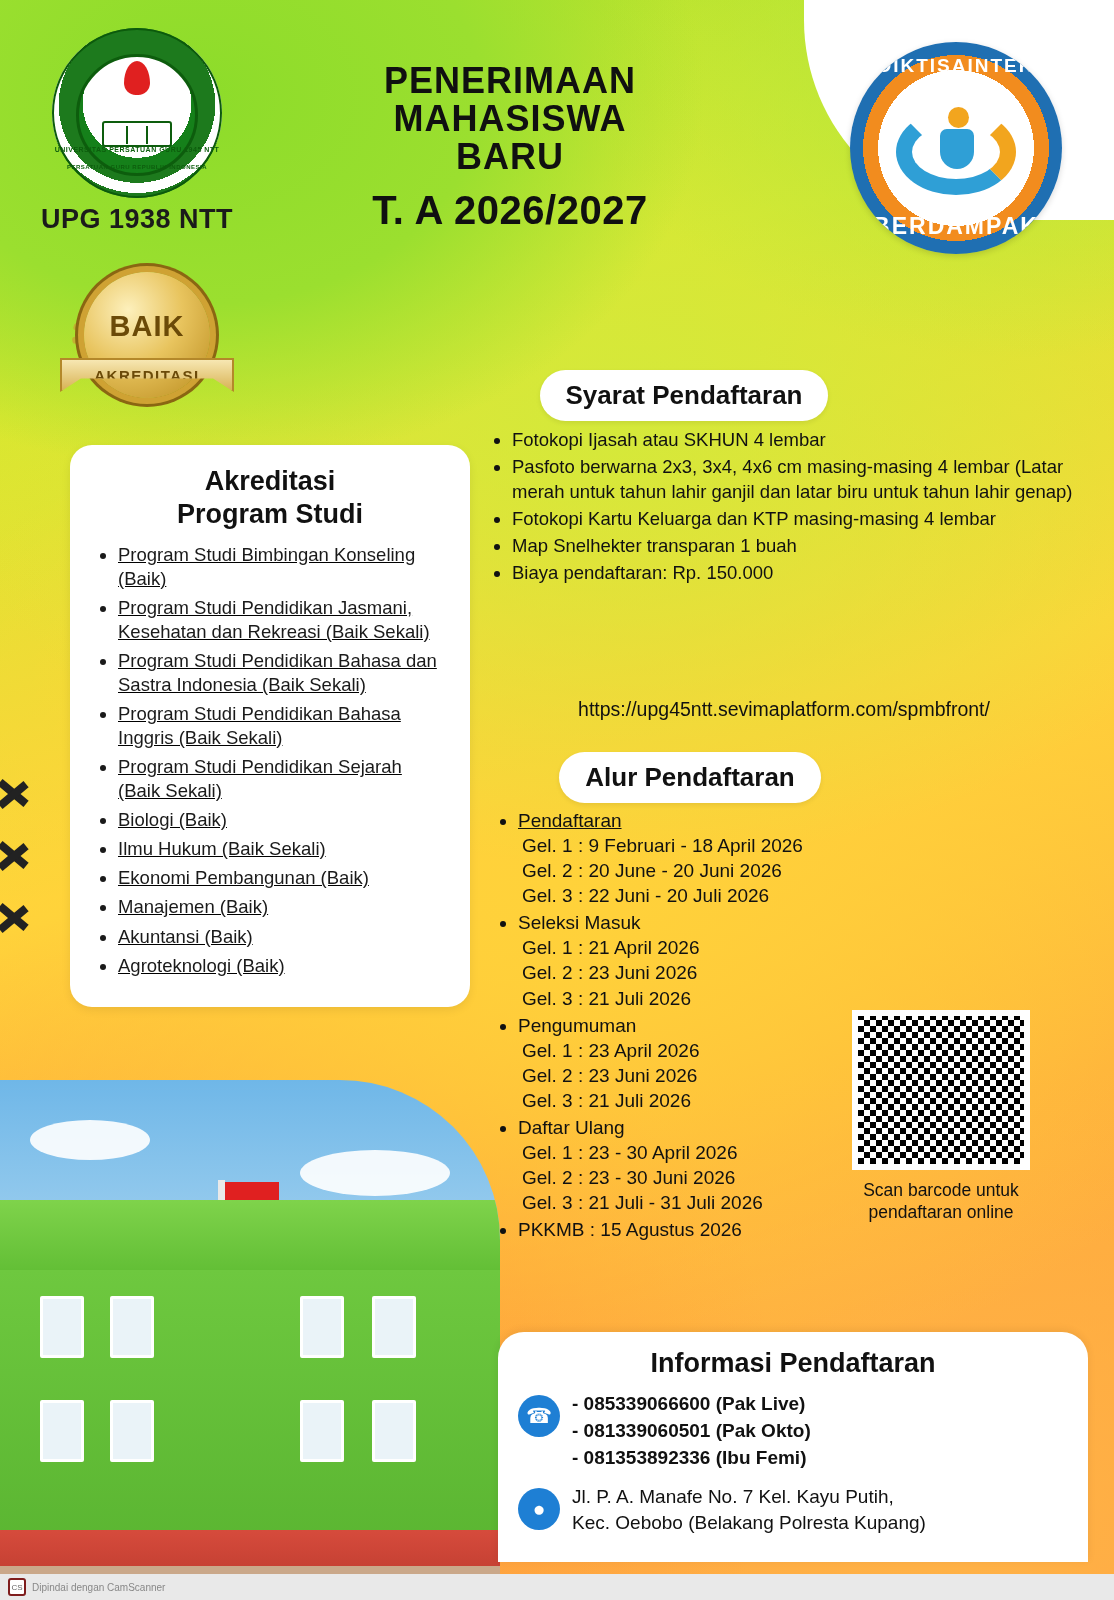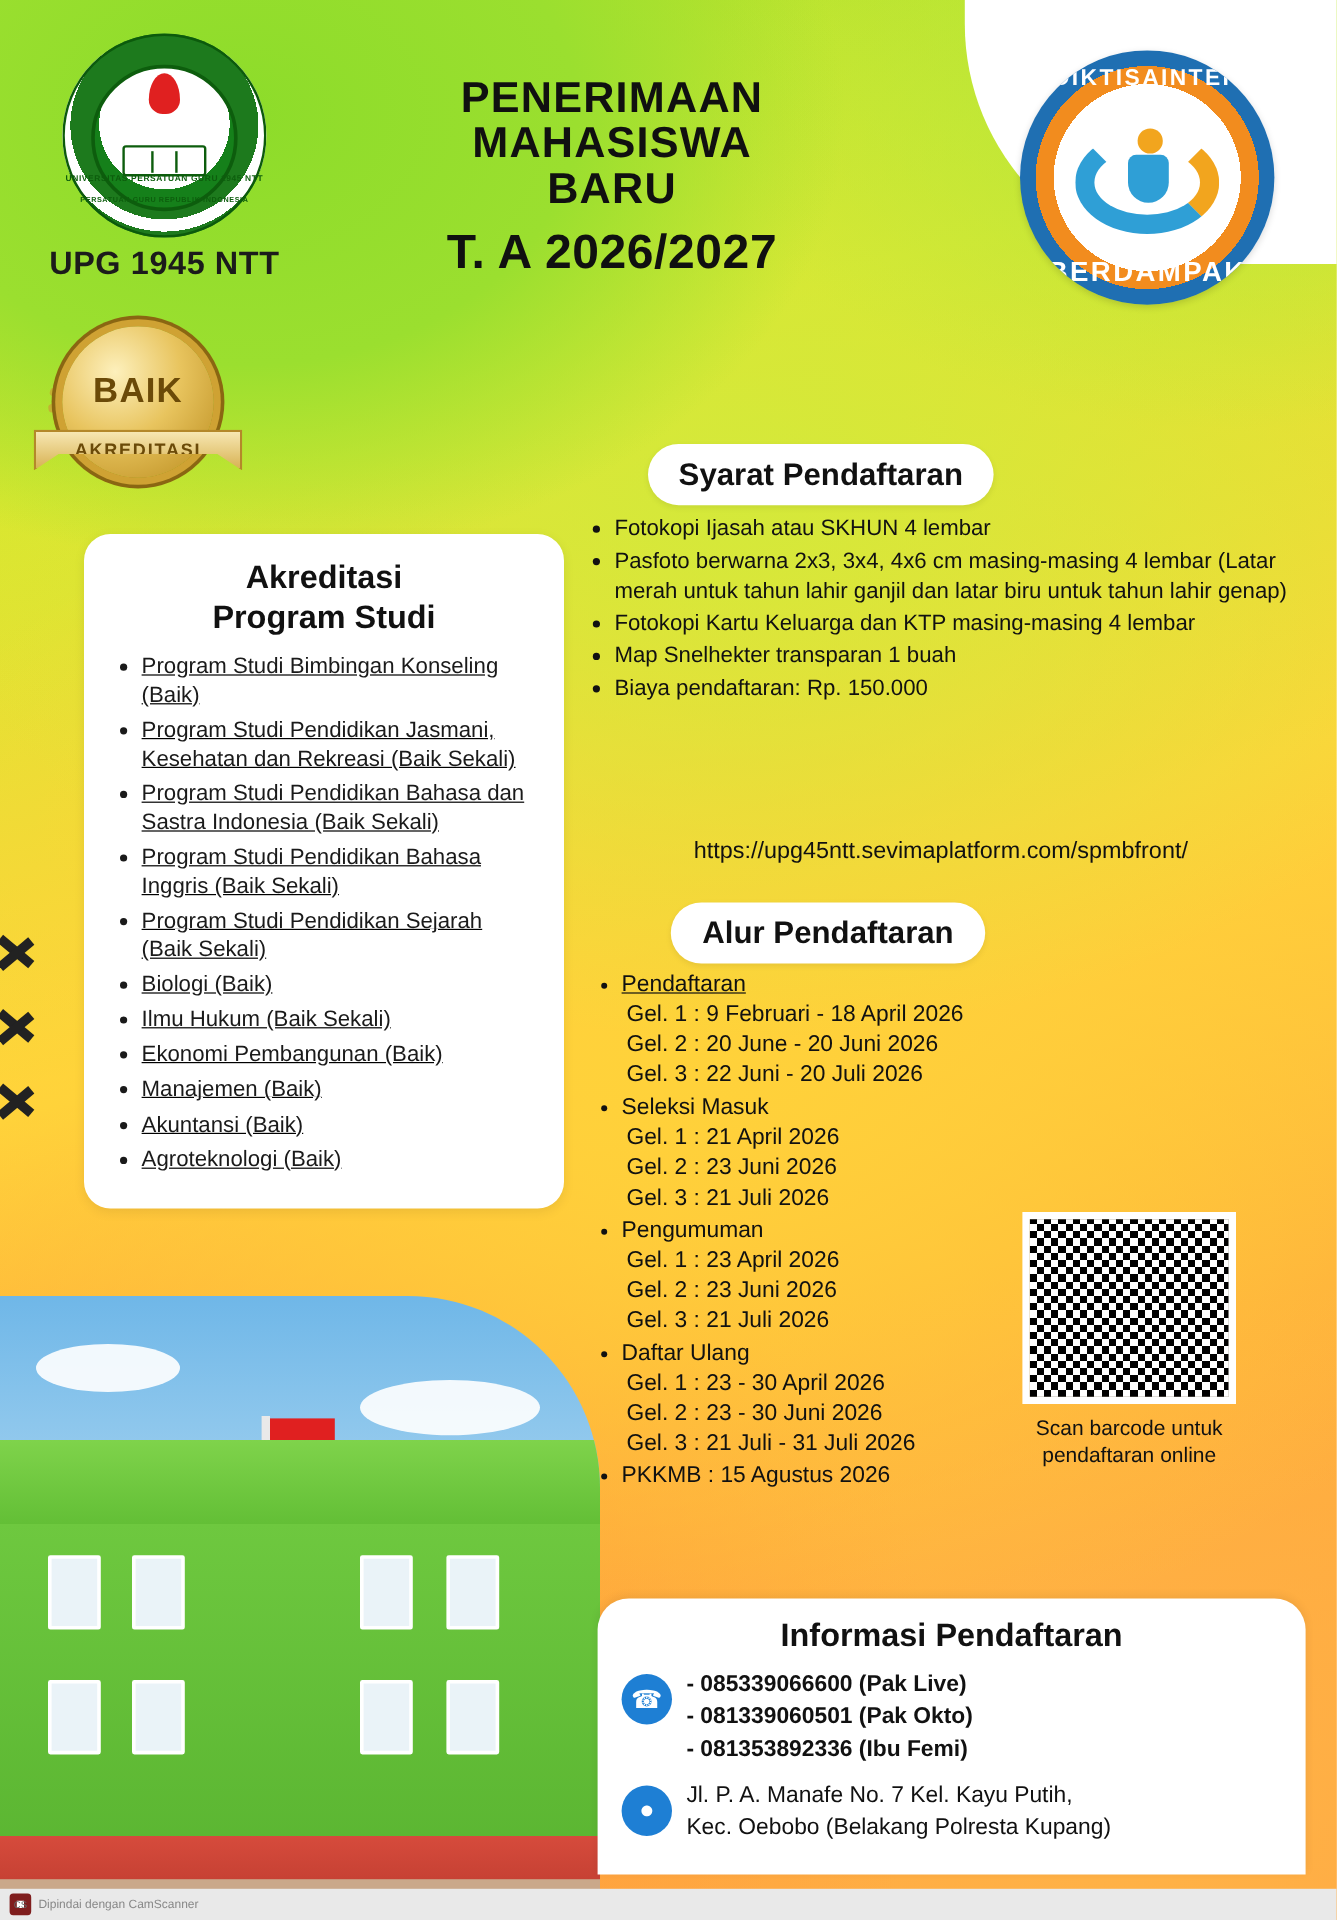--- a/index.html
+++ b/index.html
@@ -65,21 +65,21 @@
   .seal-text-top, .seal-text-bot {
     position: absolute; left: 0; right: 0; text-align: center;
     font-size: 7px; font-weight: bold; color: #0d5d0d; letter-spacing: .5px;
   }
   .seal-text-top { top: 118px; }
   .seal-text-bot { top: 136px; font-size: 6px; }
   .upg-name {
     font-size: 27px; font-weight: 900; color: #1b1b1b; letter-spacing: .5px; margin-top: 6px;
   }
   .akred-badge {
-    position: absolute; left: 20px; top: 272px; width: 190px; height: 130px; text-align: center;
+    position: absolute; left: 52px; top: 272px; width: 190px; height: 130px; text-align: center;
   }
   .akred-circle {
     position: absolute; left: 32px; top: 0; width: 126px; height: 126px; border-radius: 50%;
     background: radial-gradient(circle at 35% 30%, #fdf0bc 0%, #e8c45e 45%, #b98a1c 100%);
     box-shadow: 0 0 0 6px #cfa233, 0 0 0 9px #8a6612;
   }
   .akred-circle span {
     position: absolute; left: 0; right: 0; top: 38px;
     font-size: 29px; font-weight: 900; color: #6b4a08; letter-spacing: 1px;
   }
@@ -240,21 +240,21 @@
   .flag {
     position: absolute; left: 225px; bottom: 372px; width: 54px; height: 46px;
     background: linear-gradient(#e02020 0 50%, #ffffff 50% 100%);
   }
   
   .cs-bar {
     position: absolute; left: 0; bottom: 0; width: 100%; height: 26px;
     background: #e9e9e9; display: flex; align-items: center; padding-left: 8px;
   }
   .cs-logo {
-    width: 18px; height: 18px; background: #fff; border: 6px solid #7f1d1d; border-radius: 3px;
+    width: 18px; height: 18px; background: #fff; border: 2px solid #7f1d1d; border-radius: 3px;
     font-size: 8px; color: #666; display: flex; align-items: center; justify-content: center;
     margin-right: 6px;
   }
   .cs-text { font-size: 10px; color: #888; }
 </style>
 </head>
 <body>
 
 <div class="poster">
 
@@ -263,21 +263,21 @@
   <div class="upg-logo">
     <div class="upg-seal">
       <div class="seal-ring"></div>
       <div class="seal-inner">
         <div class="seal-flame"></div>
         <div class="seal-book"></div>
       </div>
       <div class="seal-text-top">UNIVERSITAS PERSATUAN GURU 1945 NTT</div>
       <div class="seal-text-bot">PERSATUAN GURU REPUBLIK INDONESIA</div>
     </div>
-    <div class="upg-name">UPG 1945 NTT</div>
+    <div class="upg-name">UPG 1938 NTT</div>
   </div>
 
   <div class="akred-badge">
     <div class="akred-wreath"></div>
     <div class="akred-circle">
       <span>BAIK</span>
     </div>
     <div class="akred-ribbon">AKREDITASI</div>
   </div>
 

